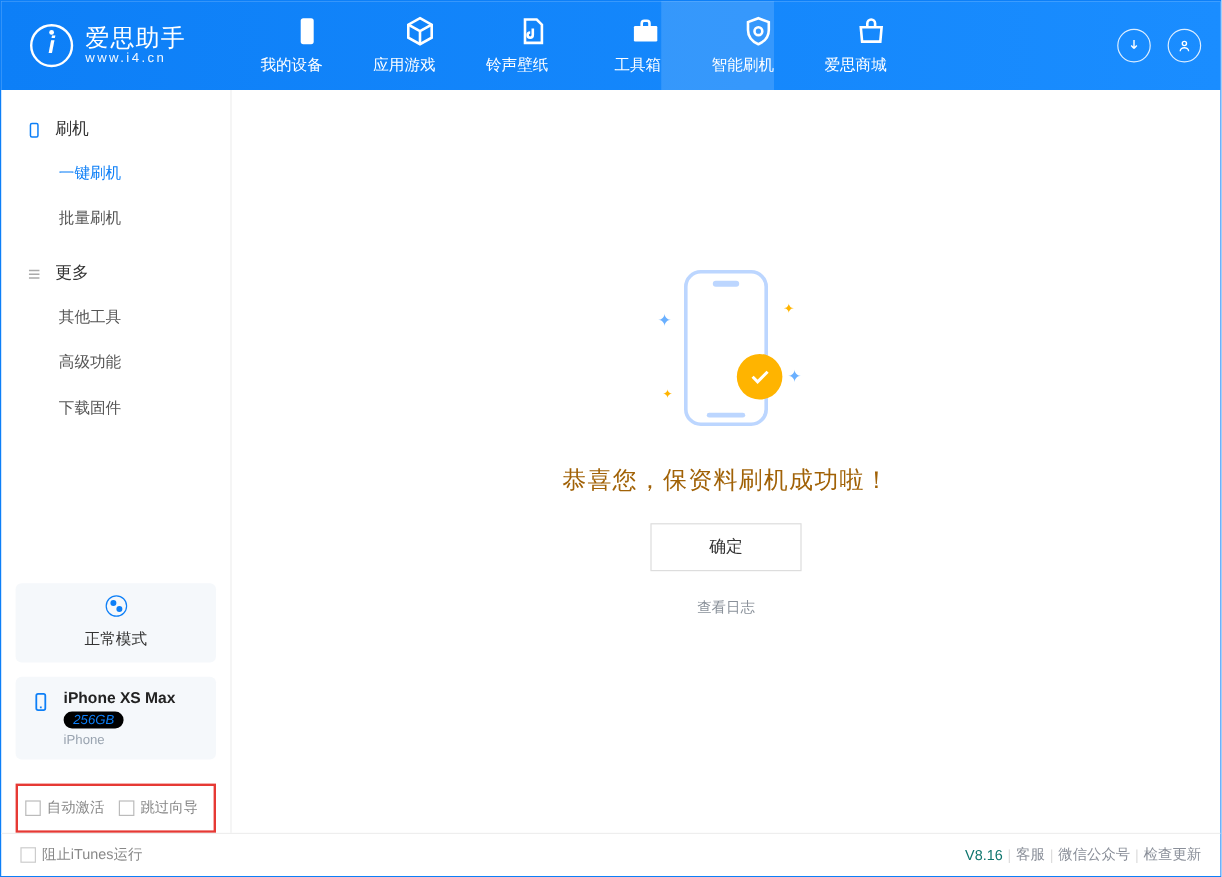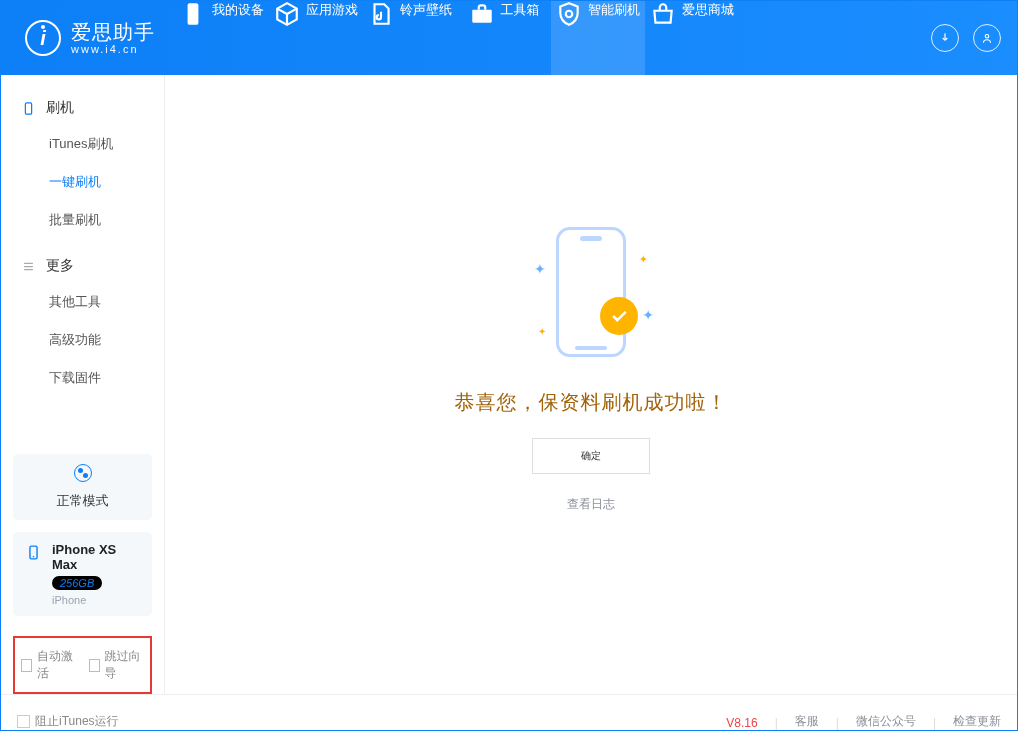--- a/index.html
+++ b/index.html
@@ -36,22 +36,22 @@
 }
 .logo-circle::after {
   content: ''; position: absolute; width: 4px; height: 4px;
   background: #fff; border-radius: 50%; top: 3px;
 }
 .brand-text { display: flex; flex-direction: column; line-height: 1.1; }
 .brand-name { font-size: 20px; font-weight: 500; letter-spacing: 1px; }
 .brand-url  { font-size: 11px; opacity: 0.95; letter-spacing: 2px; }
 .nav-tabs { display: flex; align-items: stretch; }
 .nav-tab {
-  width: 94px; display: flex; flex-direction: row;
-  align-items: flex-start; justify-content: center; gap: 6px;
+  width: 94px; display: flex; flex-direction: column;
+  align-items: flex-end; justify-content: center; gap: 6px;
   cursor: pointer; font-size: 13px;
 }
 .nav-tab.active { background: rgba(255,255,255,0.14); }
 .nav-tab .tab-icon { width: 26px; height: 26px; display:flex; align-items:center; justify-content:center; }
 .nav-tab .tab-icon svg { width:100%; height:100%; }
 .header-actions {
   margin-left: auto; display:flex; align-items:center; gap:14px;
   padding-right: 16px;
 }
 .circle-btn {
@@ -64,21 +64,21 @@
   position: absolute; top: 4px; right: 8px;
   display: flex; gap: 10px; align-items:center;
 }
 .win-controls span, .win-controls svg {
   width: 15px; height: 15px; display:inline-flex; align-items:center;
   justify-content:center; color:#fff; cursor:pointer; font-size:14px;
 }
 
 .body { flex: 1; display: flex; min-height: 0; }
 .sidebar {
-  width: 164px; border-right: 1px solid #eee;
+  width: 192px; border-right: 1px solid #eee;
   display:flex; flex-direction:column;
   padding-top: 16px;
 }
 .side-section-title {
   display:flex; align-items:center; gap:10px;
   padding: 8px 20px; font-size: 14px; color:#333; font-weight:500;
 }
 .side-section-title .sec-icon { width:15px; height:15px; display:flex; align-items:center; justify-content:center; color:#0d7ff7;}
 .side-section-title.more .sec-icon { color:#aaa; }
 .side-items { padding-bottom: 10px; }
@@ -137,32 +137,32 @@
   position:absolute; right:28px; bottom:32px;
   width:38px; height:38px; background:#ffb400; border-radius:50%;
   display:flex; align-items:center; justify-content:center;
 }
 .check-badge svg{ width:20px; height:20px; color:#fff;}
 .sparkle { position:absolute; font-size:14px; }
 .sp1{ color:#6ab0ff; left:18px; top:44px;} .sp2{ color:#ffb400; right:18px; top:36px; font-size:11px;}
 .sp3{ color:#ffb400; left:22px; bottom:30px; font-size:10px;} .sp4{ color:#6ab0ff; right:12px; bottom:44px;}
 .success-text { font-size:20px; color:#a16207; letter-spacing:1px;}
 .confirm-btn {
-  border:1px solid #ddd; background:#fff; font-size:10px; color:#333;
+  border:1px solid #ddd; background:#fff; font-size:14px; color:#333;
   padding: 10px 48px; cursor:pointer;
 }
 .log-link { font-size:12px; color:#899099; cursor:pointer;}
 
 .footer {
-  height:36px; border-top:1px solid #eee; display:flex; align-items:flex-end;
-  padding: 0 16px; font-size:12px; color:#8a8f99; gap:17px;
+  height:36px; border-top:1px solid #eee; display:flex; align-items:center;
+  padding: 0 16px; font-size:12px; color:#8a8f99; gap:4px;
 }
 .footer .chk .box { border-color:#ccc; }
 .footer-spacer { flex:1; }
-.footer-ver { color:#ef4444; }
+.footer-ver { color:#0f766e; }
 .footer a { color:#8a8f99; cursor:pointer; }
 .footer .divider { color:#ddd; }
 </style>
 </head>
 <body>
 
 <div class="app-window">
 
   <div class="win-controls">
     <span>
@@ -280,21 +280,20 @@
     <div class="sidebar">
       <div class="side-section-title">
         <span class="sec-icon">
             <svg viewBox="0 0 24 24" fill="none" stroke="currentColor" stroke-width="2">
               <rect x="7" y="3" width="10" height="18" rx="2"></rect>
             </svg>
           </span>
         <span>刷机</span>
       </div>
       <div class="side-items">
-        <div class="side-item">iTunes刷机</div>
         <div class="side-item active">一键刷机</div>
         <div class="side-item">批量刷机</div>
       </div>
       <div class="side-section-title more">
         <span class="sec-icon">
             <svg viewBox="0 0 24 24" stroke="currentColor" stroke-width="2">
               <path d="M5 7h14M5 12h14M5 17h14"></path>
             </svg>
           </span>
         <span>更多</span>

